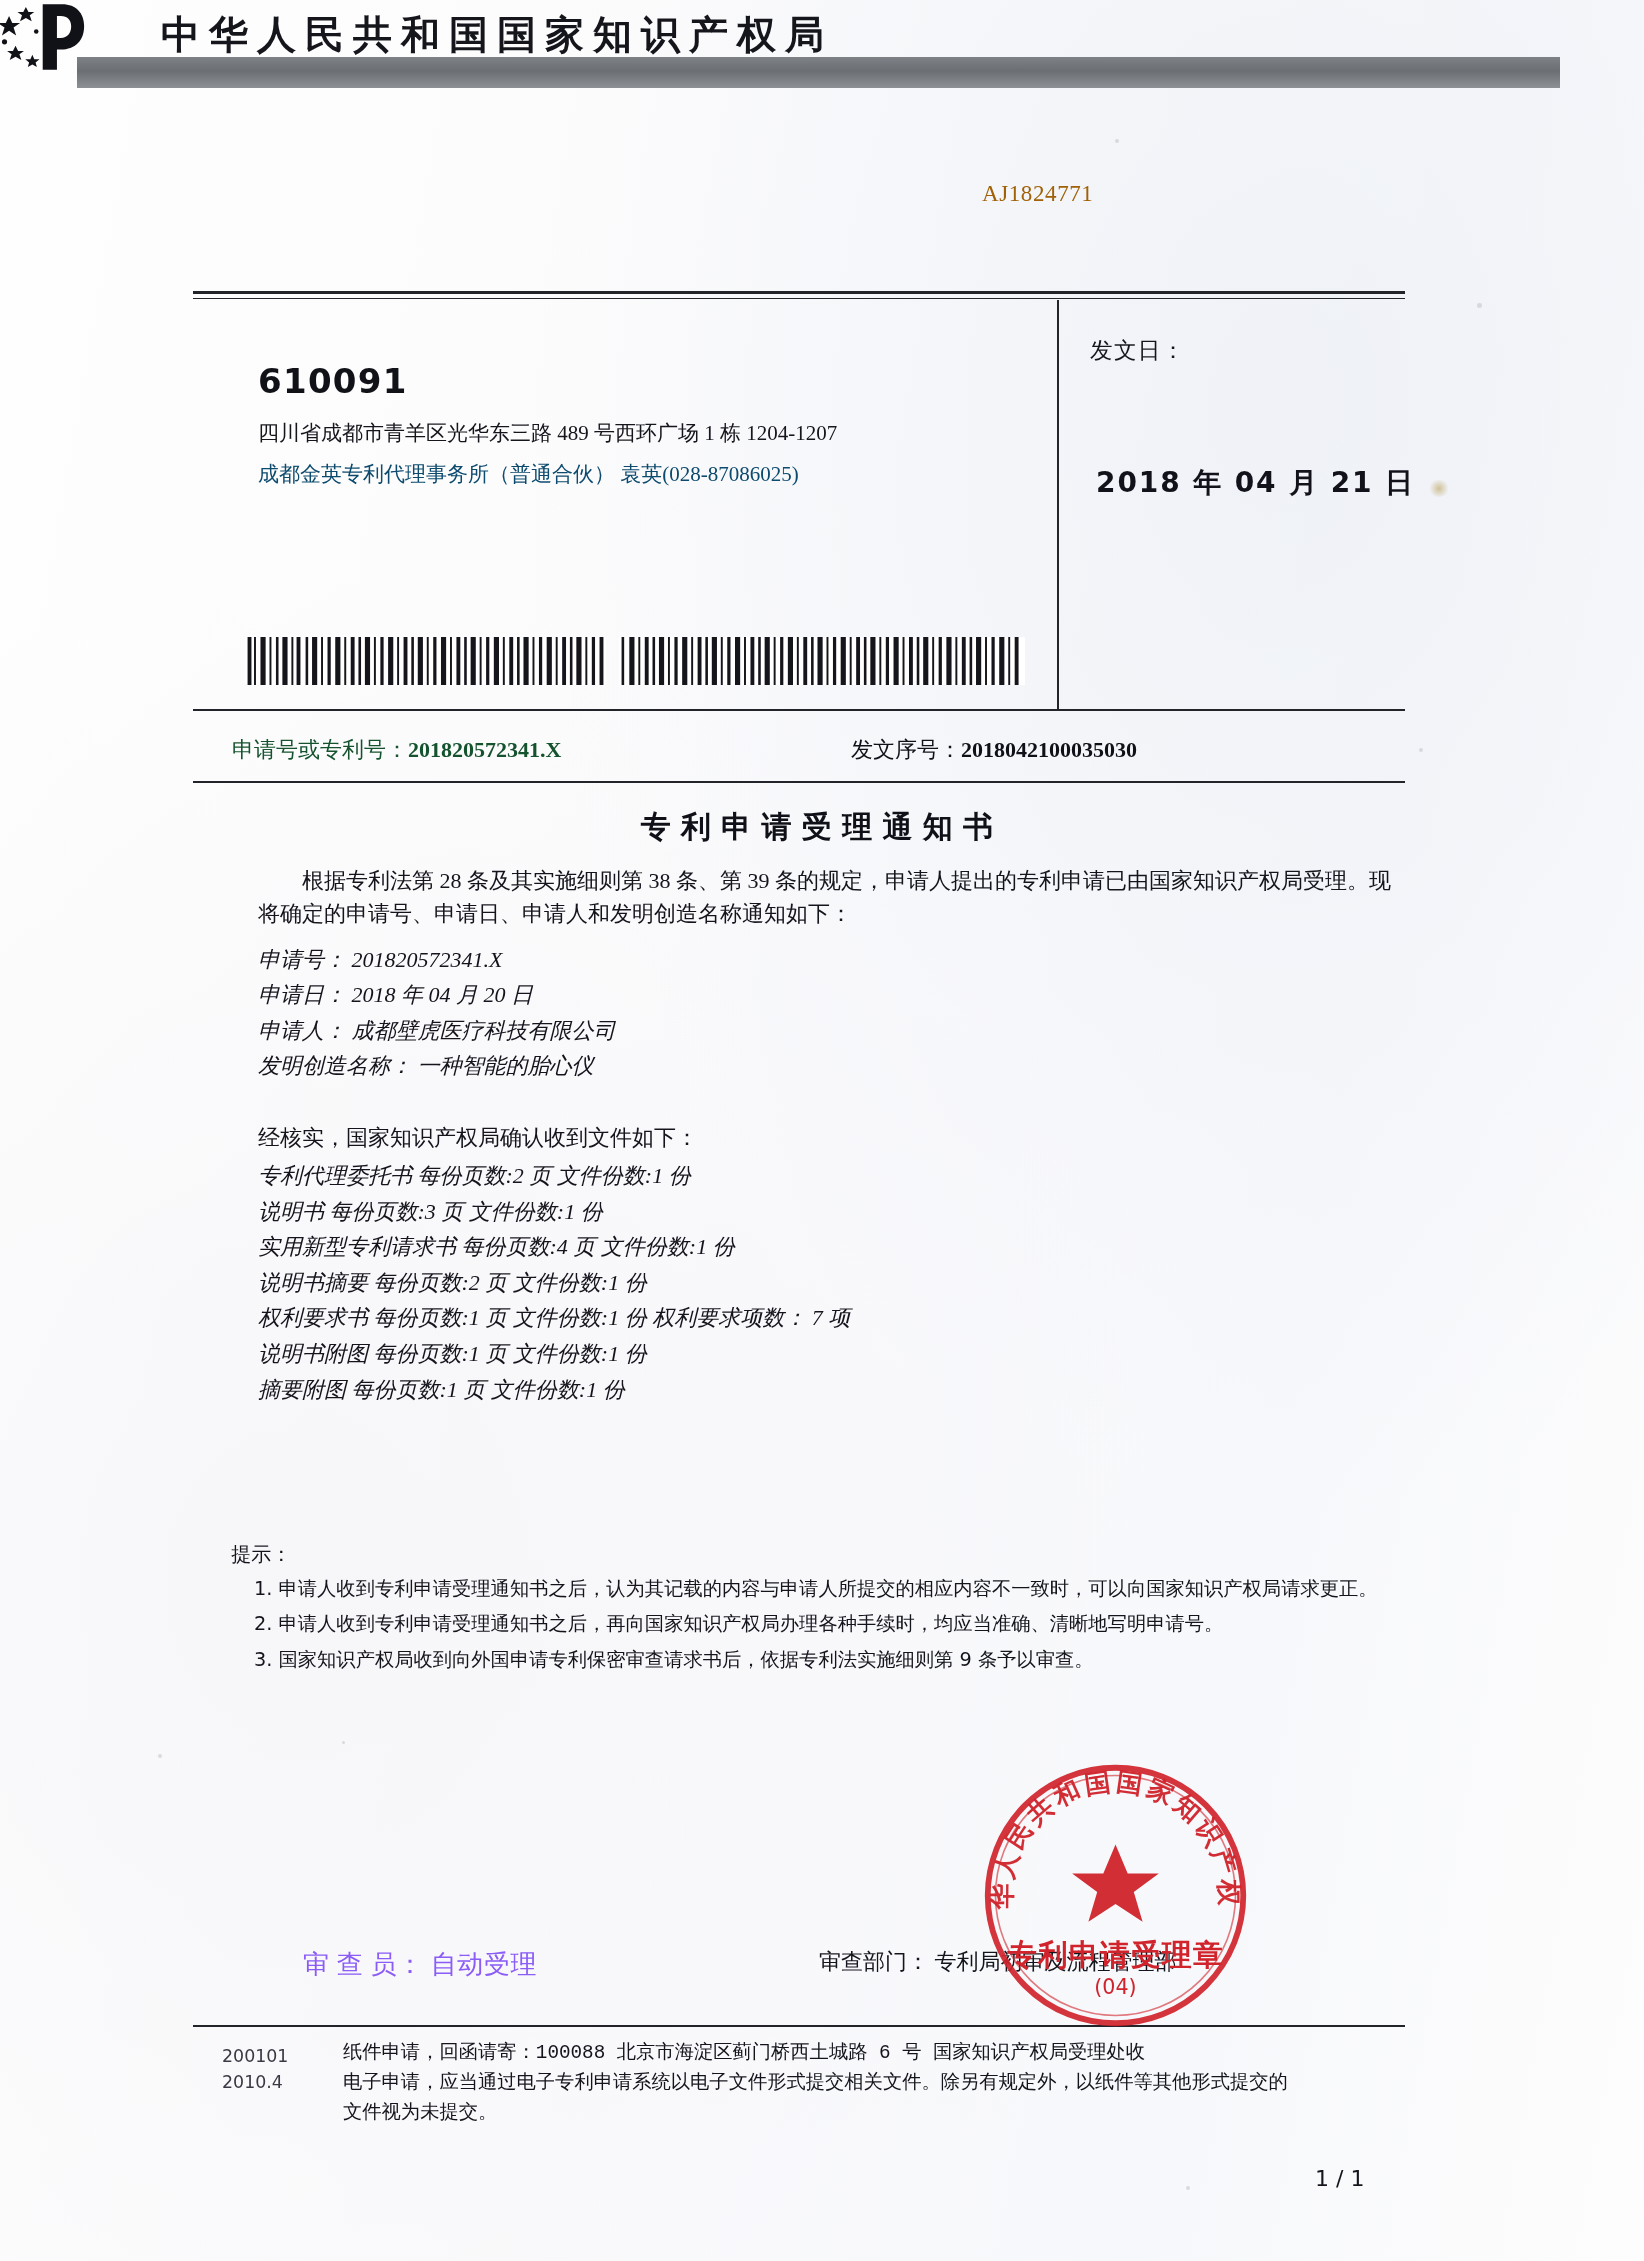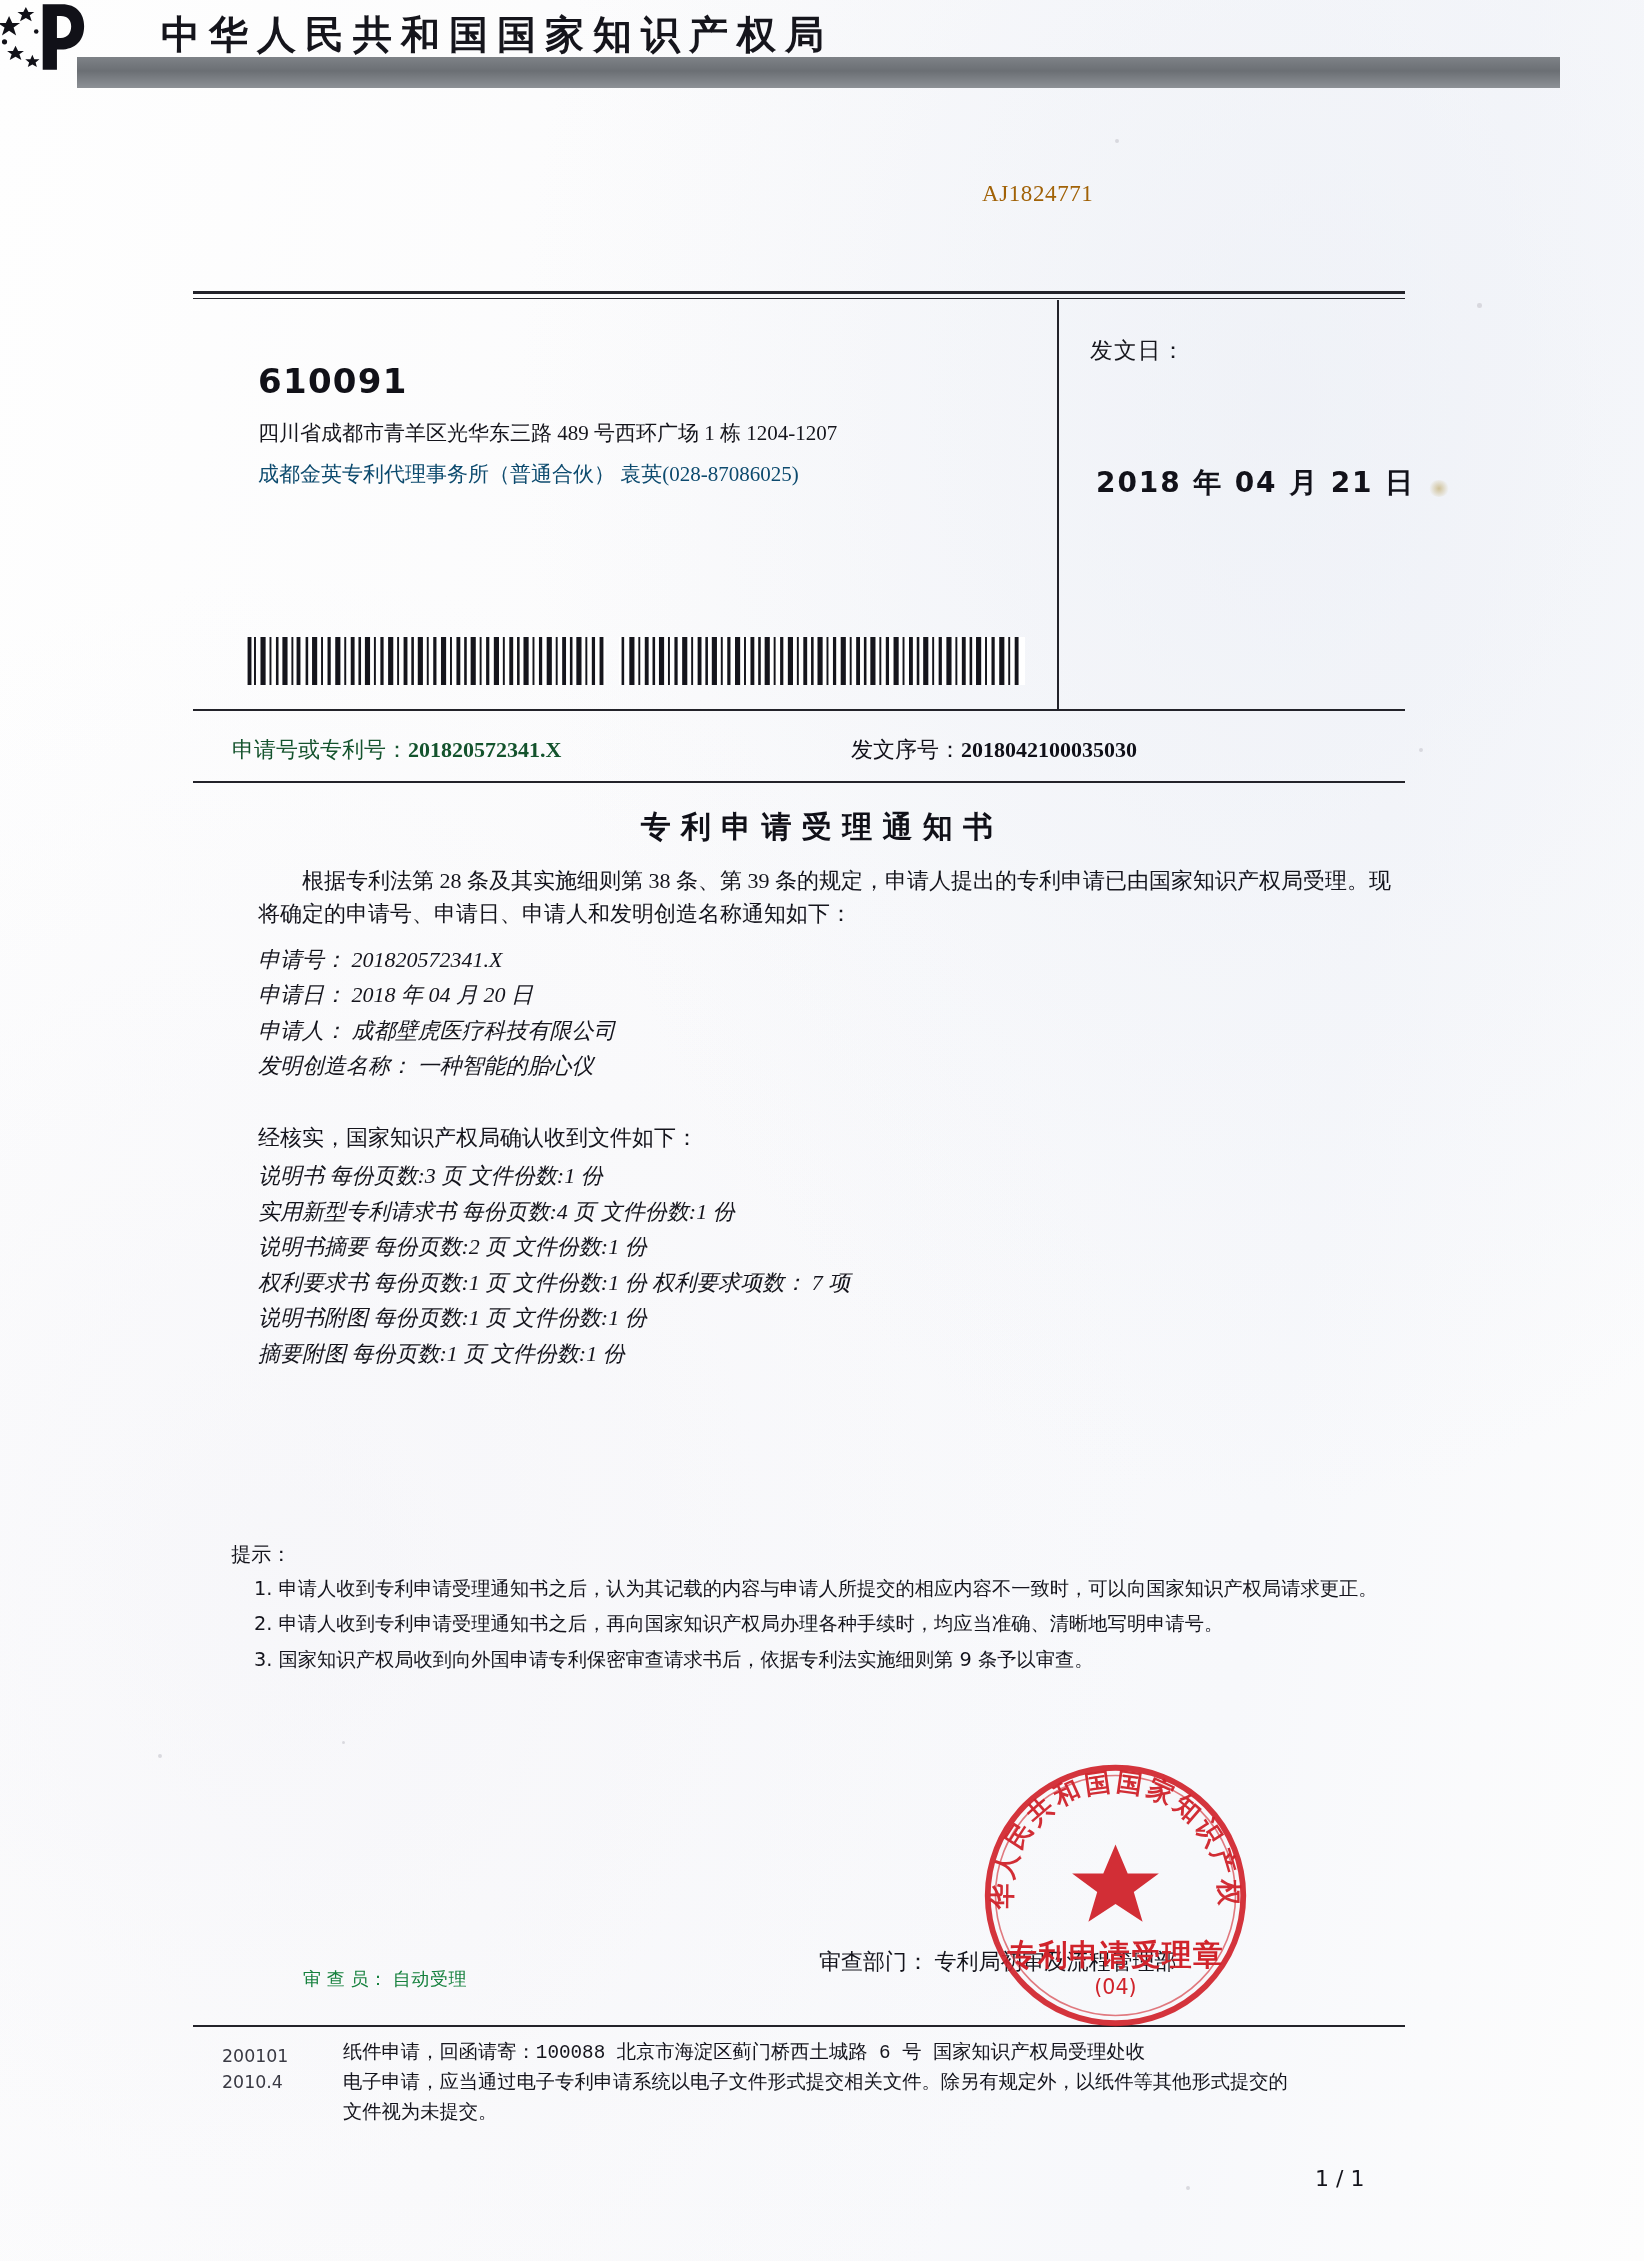--- a/index.html
+++ b/index.html
@@ -252,25 +252,24 @@
     line-height: 1.55;
     color: #14141c;
     margin: 0 0 5.2px 0;
     text-indent: 28px;
   }
   
   .examiner {
     position: absolute;
     left: 303px;
     top: 1947px;
-    font-size: 18px;
-    color: #15803d;
+    font-size: 26px;
+    color: #8b5cf6;
     letter-spacing: 0.6px;
     white-space: nowrap;
-    margin-top: 20px;
   }
   .dept {
     position: absolute;
     left: 819px;
     top: 1947px;
     font-size: 22px;
     color: #14141c;
     white-space: nowrap;
   }
   
@@ -494,20 +493,21 @@
     <p class="p-intro">根据专利法第 28 条及其实施细则第 38 条、第 39 条的规定，申请人提出的专利申请已由国家知识产权局受理。现将确定的申请号、申请日、申请人和发明创造名称通知如下：</p>
 
     <p class="kv">申请号： 201820572341.X</p>
     <p class="kv">申请日： 2018 年 04 月 20 日</p>
     <p class="kv">申请人： 成都壁虎医疗科技有限公司</p>
     <p class="kv">发明创造名称： 一种智能的胎心仪</p>
 
     <div class="gap-block"></div>
 
     <p class="confirm-head">经核实，国家知识产权局确认收到文件如下：</p>
+    <p class="kv">专利代理委托书 每份页数:2 页  文件份数:1 份</p>
     <p class="kv">说明书 每份页数:3 页  文件份数:1 份</p>
     <p class="kv">实用新型专利请求书 每份页数:4 页  文件份数:1 份</p>
     <p class="kv">说明书摘要 每份页数:2 页  文件份数:1 份</p>
     <p class="kv">权利要求书 每份页数:1 页  文件份数:1 份  权利要求项数：  7 项</p>
     <p class="kv">说明书附图 每份页数:1 页  文件份数:1 份</p>
     <p class="kv">摘要附图 每份页数:1 页  文件份数:1 份</p>
   </div>
 
   <div class="notes">
     <p class="notes-title">提示：</p>

